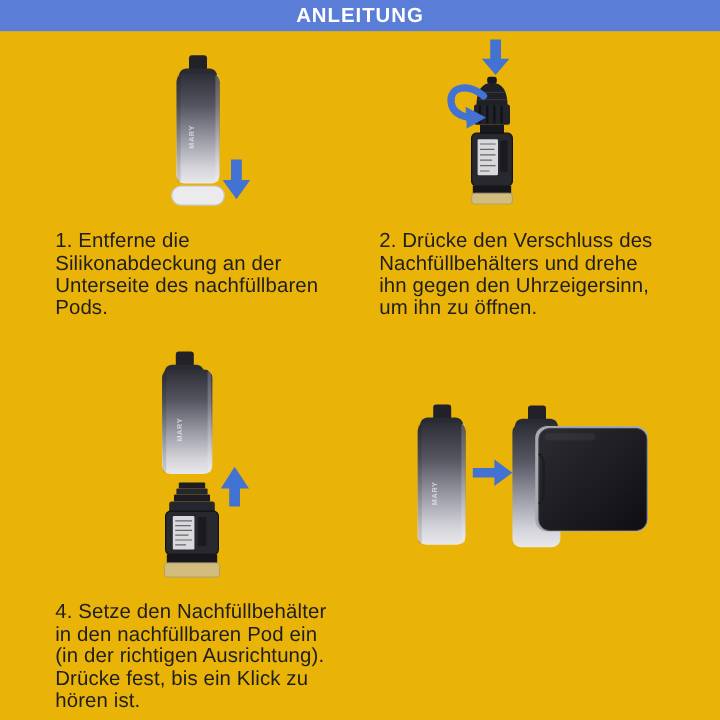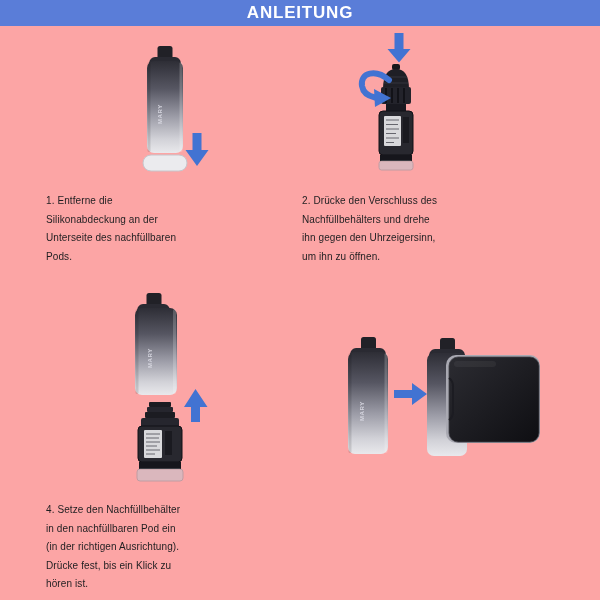--- a/index.html
+++ b/index.html
@@ -2,43 +2,43 @@
 <html style="--header-bg: #5a7dd8; --arrow: #4273d2; --text: #1e1e20;"><head>
 <meta charset="utf-8">
 <style>
   :root{
     --header-bg:#5a7dd8;
     --arrow:#4273d2;
     --text:#1e1e20;
   }
   html,body{margin:0;padding:0;background:#fff;}
   .page{
-    position:relative;width:600px;height:600px;background:#fca5a5;
+    position:relative;width:600px;height:600px;background:#eab308;
     overflow:hidden;font-family:"Liberation Sans",sans-serif;
   }
   .header{
     position:absolute;left:0;top:0;width:600px;height:26px;
     background:var(--header-bg);display:flex;align-items:center;justify-content:center;
   }
   .header-title{
     color:#ffffff;font-size:17px;font-weight:700;letter-spacing:0.8px;
   }
   .step{position:absolute;}
   .step-1{left:30px;top:28px;width:270px;height:252px;}
-  .step-2{left:296px;top:28px;width:280px;height:252px;text-decoration:underline;}
+  .step-2{left:310px;top:28px;width:280px;height:252px;text-decoration:underline;}
   .step-3{left:30px;top:285px;width:270px;height:315px;}
   .step-4{left:310px;top:285px;width:280px;height:315px;}
   .illus{position:absolute;display:block;}
   .illus-1{left:98px;top:12px;width:110px;height:135px;}
   .illus-2{left:40px;top:0px;width:120px;height:150px;}
   .illus-3{left:78px;top:1px;width:170px;height:205px;}
   .illus-4{left:28px;top:41px;width:215px;height:140px;}
   .step-text{
     position:absolute;width:265px;margin:0;
-    color:var(--text);font-size:10px;line-height:18.6px;font-weight:500;
+    color:var(--text);font-size:17px;line-height:18.6px;font-weight:500;
     letter-spacing:0.1px;white-space:pre-line;
   }
   .text-1,.text-2{top:164px;}
   .text-3,.text-4{top:216px;}
   .text-1,.text-3{left:16px;}
   .text-2,.text-4{left:6px;}
   .arrow-fill{fill:var(--arrow);}
   .arrow-stroke{stroke:var(--arrow);fill:none;}
   .pod-brand{font-size:6px;font-weight:700;letter-spacing:0.6px;fill:#e3e3ec;opacity:0.8;
     font-family:"Liberation Sans",sans-serif;}

